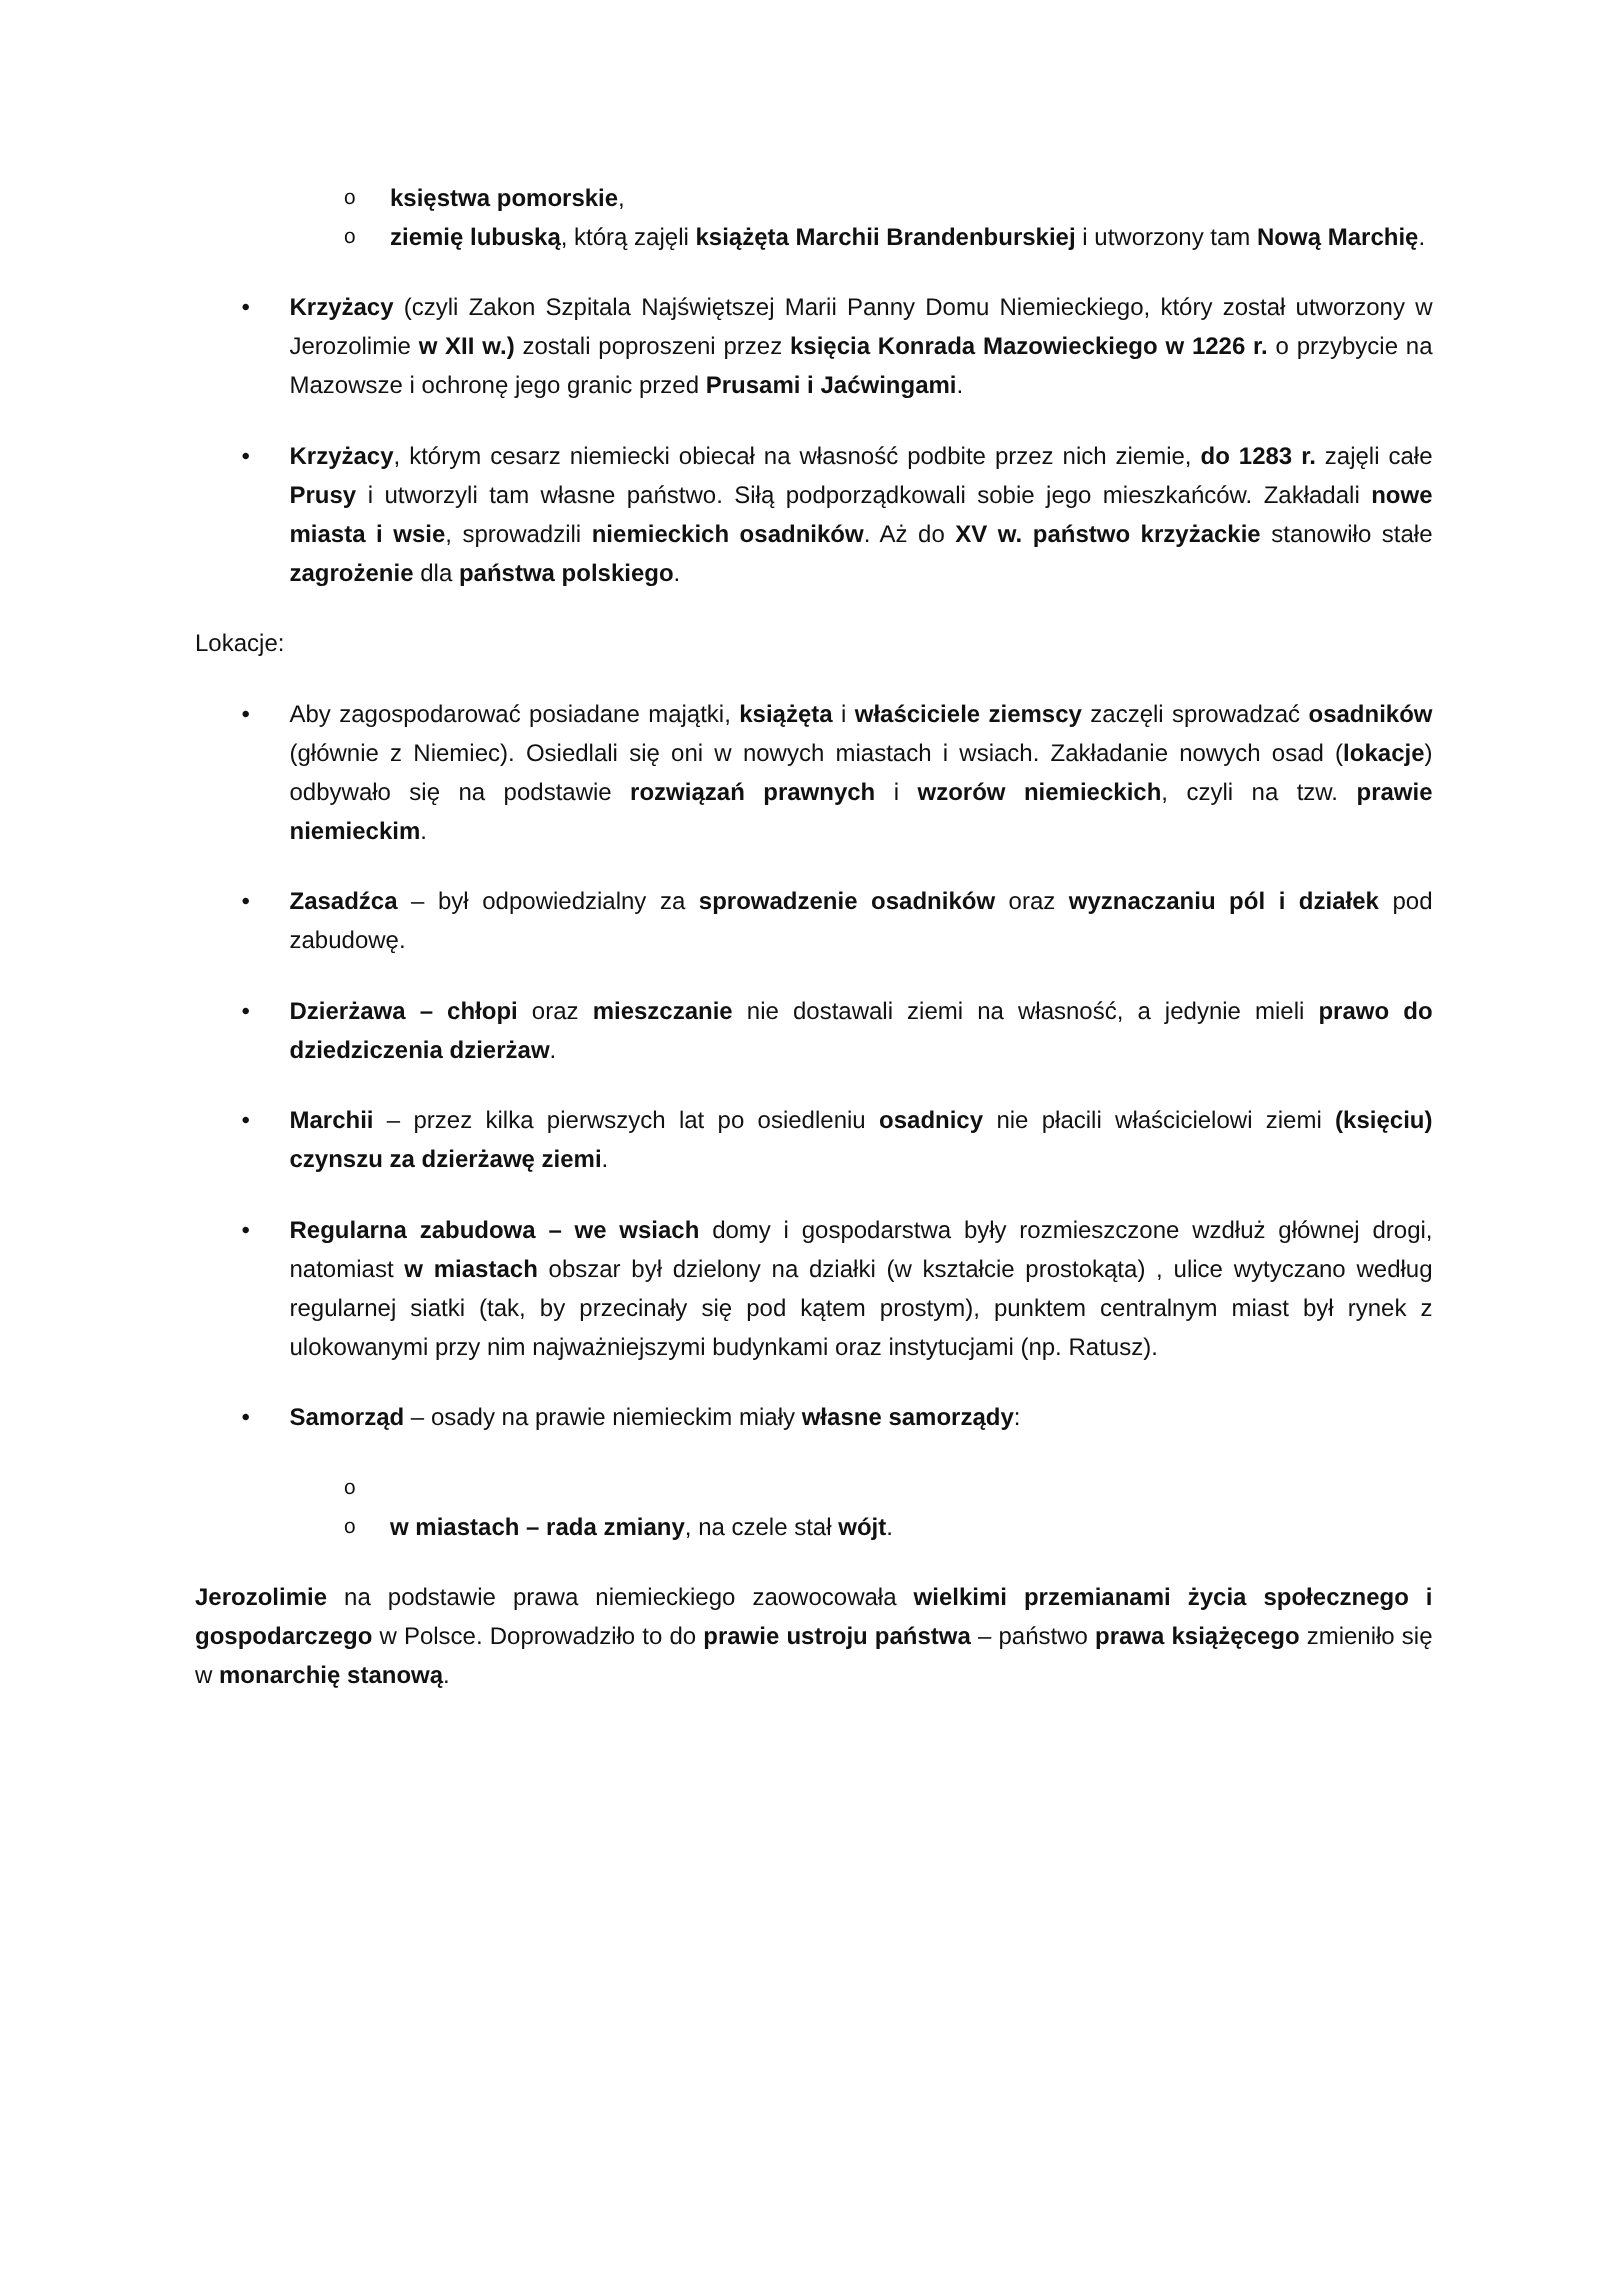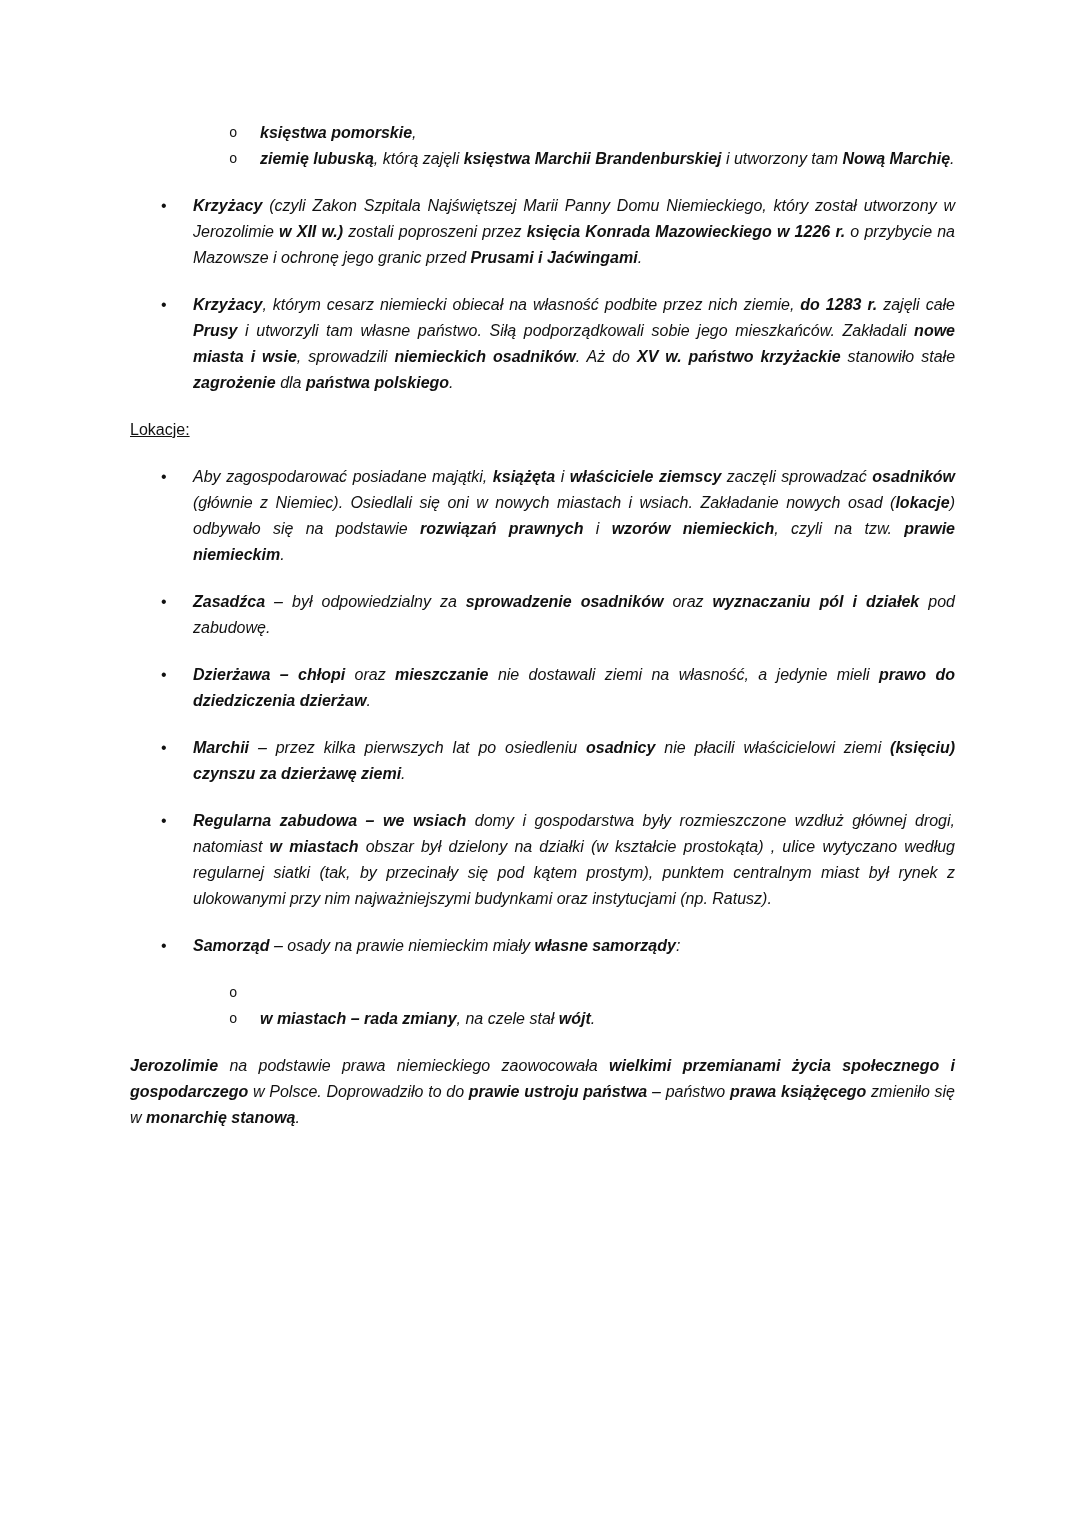--- a/index.html
+++ b/index.html
@@ -33,36 +33,36 @@
   }
   .sub-bullet .marker {
     flex: 0 0 130px;
     padding-left: 99px;
     font-family: "Liberation Mono", monospace;
     font-size: 14px;
   }
   .text { display: block; flex: 1 1 auto; }
   .bullet .text,
   .sub-bullet .text,
-  .paragraph .text { text-align: justify; font-style: italic; }
-  .heading .text { text-decoration: underline; }
+  .paragraph .text { text-align: justify; }
+  .heading .text { }
   b { font-weight: 700; }
 </style>
 </head>
 <body>
 
 <div class="page">
   <div id="doc-content">
       <div class="block sub-bullet">
         <span class="marker">o</span>
         <span class="text"><b>księstwa pomorskie</b><span>,</span></span>
       </div>
       <div class="block sub-bullet">
         <span class="marker">o</span>
-        <span class="text"><b>ziemię lubuską</b><span>, którą zajęli </span><b>księstwa Marchii Brandenburskiej</b><span> i utworzony tam </span><b>Nową Marchię</b><span>.</span></span>
+        <span class="text"><b>ziemię lubuską</b><span>, którą zajęli </span><b>książęta Marchii Brandenburskiej</b><span> i utworzony tam </span><b>Nową Marchię</b><span>.</span></span>
       </div>
       <div class="block bullet">
         <span class="marker">•</span>
         <span class="text"><b>Krzyżacy </b><span>(czyli Zakon Szpitala Najświętszej Marii Panny Domu Niemieckiego, który został utworzony w Jerozolimie </span><b>w XII w.)</b><span> zostali poproszeni przez </span><b>księcia Konrada Mazowieckiego w 1226 r.</b><span> o przybycie na Mazowsze i ochronę jego granic przed </span><b>Prusami i Jaćwingami</b><span>.</span></span>
       </div>
       <div class="block bullet">
         <span class="marker">•</span>
         <span class="text"><b>Krzyżacy</b><span>, którym cesarz niemiecki obiecał na własność podbite przez nich ziemie, </span><b>do 1283 r.</b><span> zajęli całe </span><b>Prusy</b><span> i utworzyli tam własne państwo. Siłą podporządkowali sobie jego mieszkańców. Zakładali </span><b>nowe miasta i wsie</b><span>, sprowadzili </span><b>niemieckich osadników</b><span>. Aż do </span><b>XV w. państwo krzyżackie</b><span> stanowiło stałe </span><b>zagrożenie</b><span> dla </span><b>państwa polskiego</b><span>.</span></span>
       </div>
       <div class="block heading">

